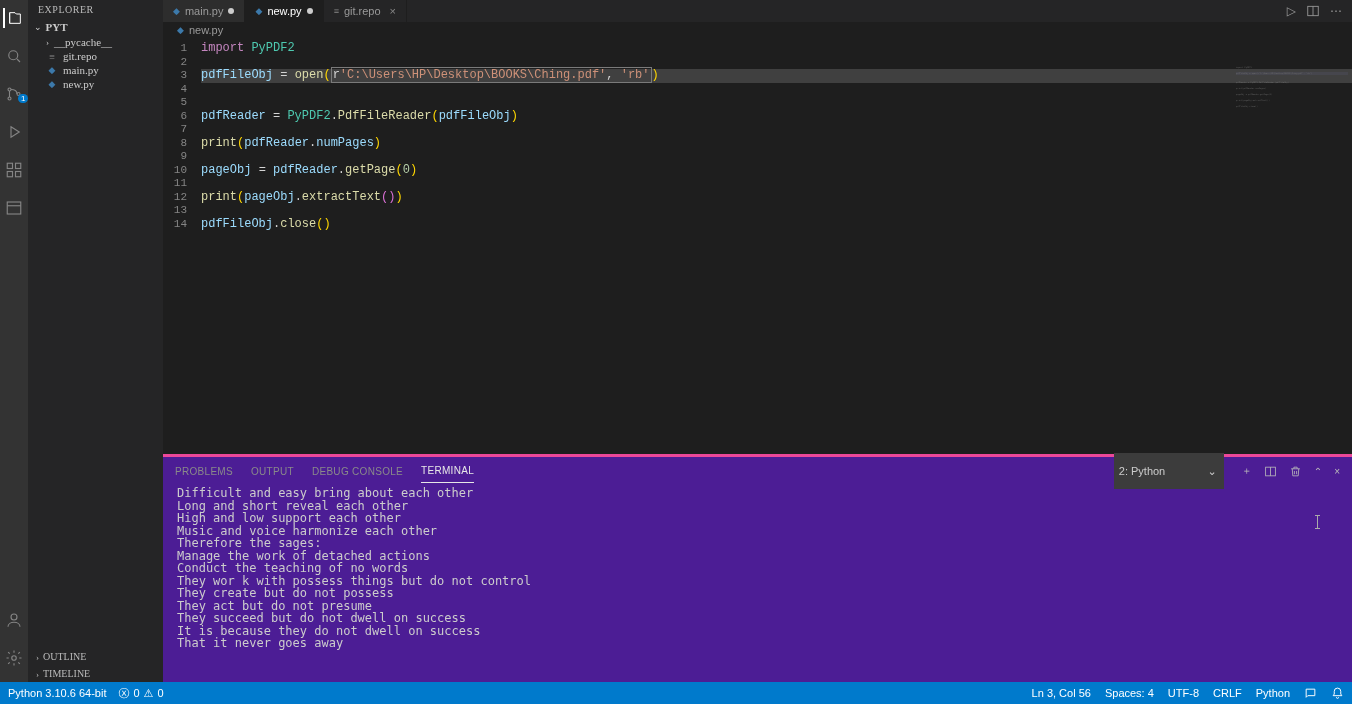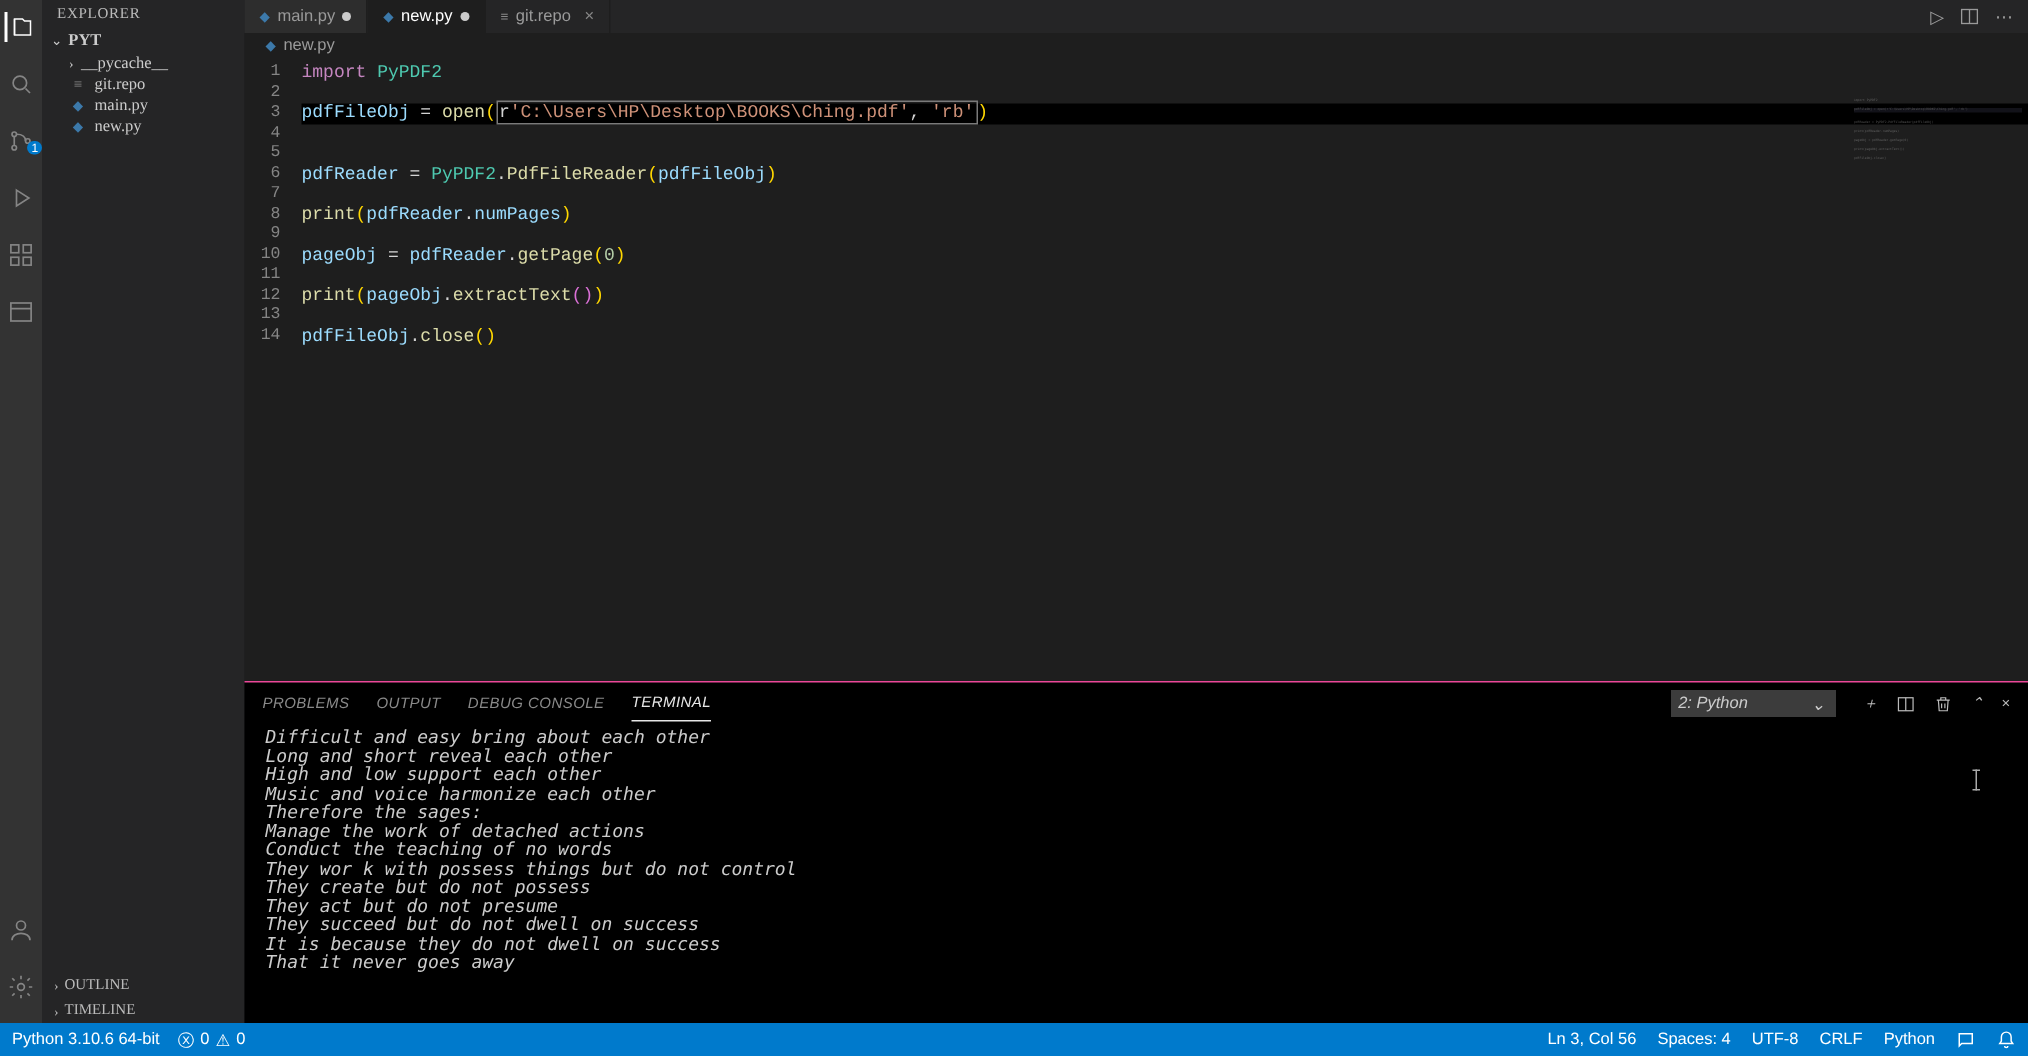--- a/index.html
+++ b/index.html
@@ -82,43 +82,43 @@
 .tab-actions { margin-left:auto; display:flex; align-items:center; gap:10px; padding-right:10px; color:#9a9a9a;}
 .breadcrumb { padding:2px 14px; font-size:11px; color:#9a9a9a; display:flex; align-items:center; gap:5px;}
 .breadcrumb .b-ico { color:#3c79aa; font-size:9px;}
 
 
 .editor { flex:1; display:flex; font-family: Consolas, "Courier New", monospace; font-size:12px; position:relative; overflow:hidden;}
 .gutter { width:32px; text-align:right; color:#858585; padding:4px 8px 0 0; line-height:13.5px; user-select:none;}
 .gutter .ln { height:13.5px; font-size:11px;}
 .code { flex:1; padding:4px 0 0 6px; line-height:13.5px; white-space:pre; color:#d4d4d4;}
 .code-line { height:13.5px; }
-.code-line.hl { background:#000000; }
+.code-line.hl { background:#404040; }
 .tok-kw { color:#c586c0;}
 .tok-mod { color:#4ec9b0;}
 .tok-fn { color:#dcdcaa;}
 .tok-str { color:#ce9178;}
 .tok-var { color:#9cdcfe;}
 .tok-num { color:#b5cea8;}
 .tok-plain { color:#d4d4d4;}
 .bracket1 { color:#ffd700;}
 .bracket2 { color:#da70d6;}
 .cursor-box { outline:1px solid #7a7a7a; margin:0 1px; padding:0 1px;}
 
 
 .minimap { position:absolute; top:24px; right:0; width:120px; height:200px; opacity:.6; font-size:2px; line-height:3px; padding:4px; color:#888; font-family:Consolas, monospace; white-space:pre; pointer-events:none; overflow:hidden;}
 .minimap .hl { background: rgba(100,100,140,.3); }
 
 
-.panel { height:228px; background:#000000; border-top:1px solid #ec4899; display:flex; flex-direction:column;font-style:italic;}
+.panel { height:228px; background:#4c1d95; border-top:3px solid #ec4899; display:flex; flex-direction:column;}
 .panel-tabs { display:flex; align-items:center; padding:0 12px; height:28px; gap:18px; font-size:10px; color:#8a8a8a;}
 .panel-tab { text-transform:uppercase; letter-spacing:.3px; padding:6px 0;}
 .panel-tab.active { color:#e7e7e7; border-bottom:1px solid #e7e7e7;}
 .panel-spacer { flex:1;}
-.term-select { background:#3c3c3c; color:#ccc; border:1px solid #3c3c3c; font-size:11px; padding:1px 6px 1px 4px; width:110px; height:18px; display:flex; align-items:center; justify-content:space-between;}
+.term-select { background:#3c3c3c; color:#ccc; border:1px solid #3c3c3c; font-size:11px; padding:1px 6px 1px 4px; width:110px; height:36px; display:flex; align-items:center; justify-content:space-between;}
 .panel-icons { display:flex; gap:12px; color:#bbb; align-items:center;}
 .panel-body { flex:1; padding:2px 14px; font-family: Consolas, monospace; font-size:12px; line-height:12.5px; color:#cccccc; overflow:hidden; position:relative;}
 .panel-body .tl { white-space:pre;}
 .prompt-path { color:#cccccc;}
 .prompt-cursor { display:inline-block; width:6px; height:11px; border:1px solid #aaa; vertical-align:middle;}
 
 
 .status-bar { height:22px; background:#007acc; color:#fff; display:flex; align-items:center; font-size:11px; padding:0 8px; gap:12px;}
 .status-bar .sb-item { display:flex; align-items:center; gap:4px;}
 .status-right { margin-left:auto; display:flex; gap:14px; align-items:center;}

